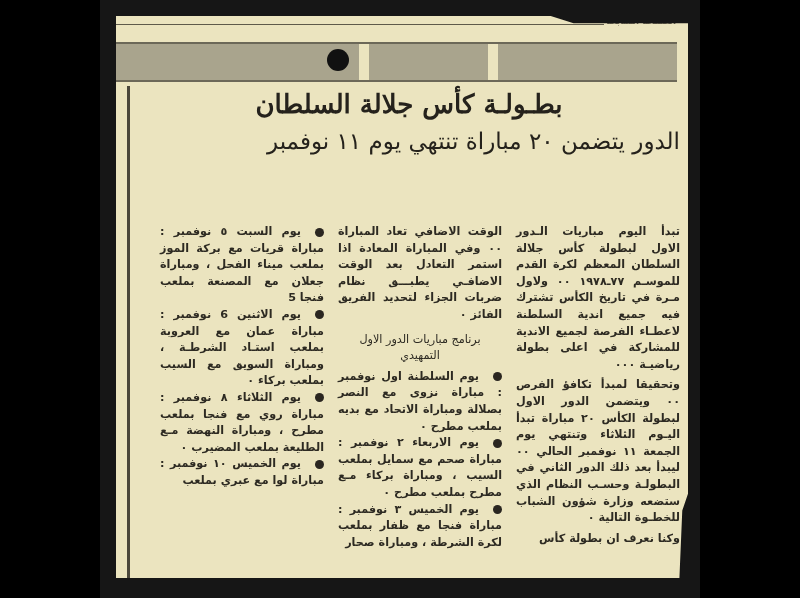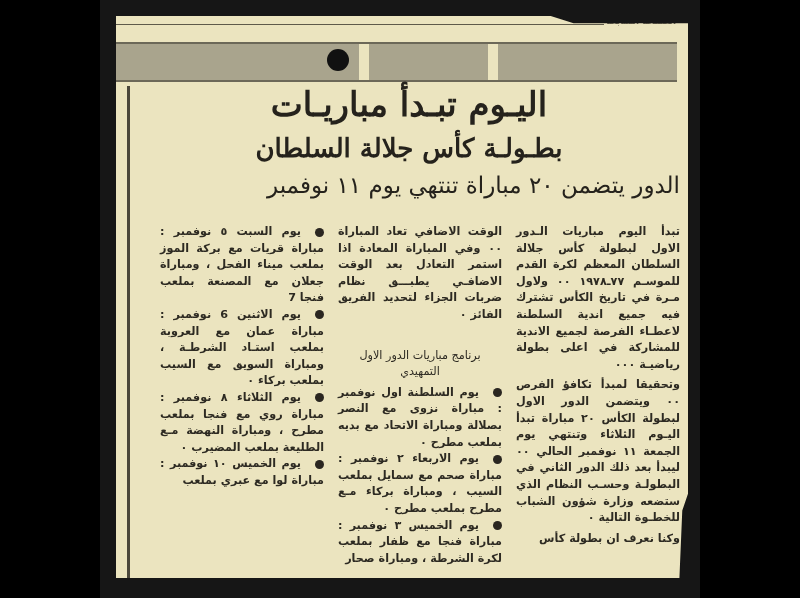--- a/index.html
+++ b/index.html
@@ -62,21 +62,21 @@
     .columns {
       position: absolute; left: 22px; right: 8px; top: 208px; bottom: 0;
       display: flex; flex-direction: row; gap: 14px;
       overflow: hidden;
     }
     .col {
       width: 164px; font-size: 11.2px; font-weight: bold; line-height: 16.6px;
       text-align: justify; color: #2d2a22; direction: rtl;
     }
     .col p { margin: 0 0 4px 0; }
-    .col .center { text-align: center; font-weight: normal; margin-top: 24px; }
+    .col .center { text-align: center; font-weight: normal; margin-top: 8px; }
     .entry { margin: 0; }
     .bullet {
       display: inline-block; width: 9px; height: 9px; border-radius: 50%;
       background: #2a2620; margin-left: 14px; vertical-align: middle;
     }
     .day { font-weight: bold; }
   </style>
 </head>
 <body>
 
@@ -94,21 +94,20 @@
     </div>
     <div class="banner-gap"></div>
     <div class="banner-seg s2"></div>
     <div class="banner-gap"></div>
     <div class="banner-seg s1"></div>
   </div>
 
   <div class="left-bar"></div>
 
   <div class="headline">
-    <div class="l1">اليـوم تبـدأ مباريـات</div>
     <div class="l2">بطـولـة كأس جلالة السلطان</div>
     <div class="l3">الدور يتضمن ٢٠ مباراة تنتهي يوم ١١ نوفمبر</div>
   </div>
 
   <div class="columns">
     <div class="col">
       <p>تبدأ اليوم مباريات الـدور الاول لبطولة كأس جلالة السلطان المعظم لكرة القدم للموسـم ٧٧ـ١٩٧٨ ٠٠ ولاول مـرة في تاريخ الكأس تشترك فيه جميع اندية السلطنة لاعطـاء الفرصة لجميع الاندية للمشاركة في اعلى بطولة رياضيـة ٠٠٠</p>
       <p>وتحقيقا لمبدأ تكافؤ الفرص ٠٠ ويتضمن الدور الاول لبطولة الكأس ٢٠ مباراة تبدأ اليـوم الثلاثاء وتنتهي يوم الجمعة ١١ نوفمبر الحالي ٠٠ ليبدأ بعد ذلك الدور الثاني في البطولـة وحسـب النظام الذي ستضعه وزارة شؤون الشباب للخطـوة التالية ٠</p>
       <p>وكنا نعرف ان بطولة كأس</p>
     </div>
@@ -126,21 +125,21 @@
       </div>
       <div class="entry">
         <span class="bullet"></span><span class="day">يوم الخميس ٣ نوفمبر :</span>
         <span>مباراة فنجا مع ظفار بملعب لكرة الشرطة ، ومباراة صحار</span>
       </div>
     </div>
 
     <div class="col">
       <div class="entry">
         <span class="bullet"></span><span class="day">يوم السبت ٥ نوفمبر :</span>
-        <span>مباراة قريات مع بركة الموز بملعب ميناء الفحل ، ومباراة جعلان مع المصنعة بملعب فنجا 7</span>
+        <span>مباراة قريات مع بركة الموز بملعب ميناء الفحل ، ومباراة جعلان مع المصنعة بملعب فنجا 5</span>
       </div>
       <div class="entry">
         <span class="bullet"></span><span class="day">يوم الاثنين 6 نوفمبر :</span>
         <span>مباراة عمان مع العروبة بملعب استـاد الشرطـة ، ومباراة السويق مع السيب بملعب بركاء ٠</span>
       </div>
       <div class="entry">
         <span class="bullet"></span><span class="day">يوم الثلاثاء ٨ نوفمبر :</span>
         <span>مباراة روي مع فنجا بملعب مطرح ، ومباراة النهضة مـع الطليعة بملعب المضيرب ٠</span>
       </div>
       <div class="entry">

